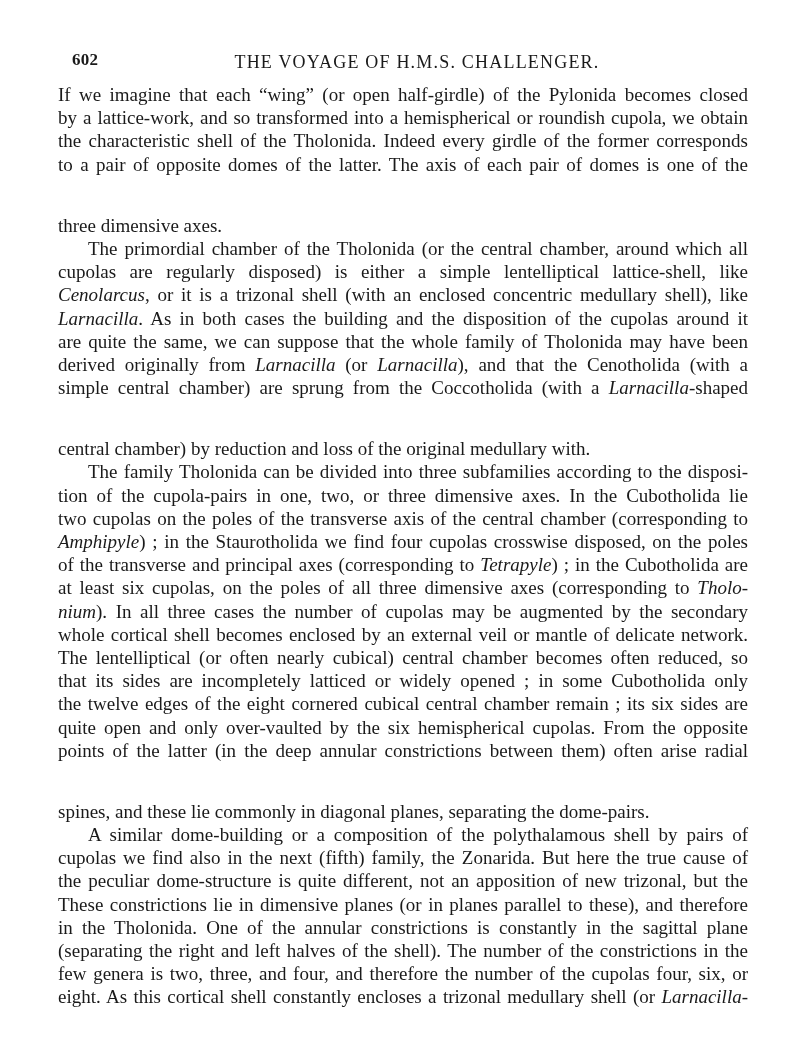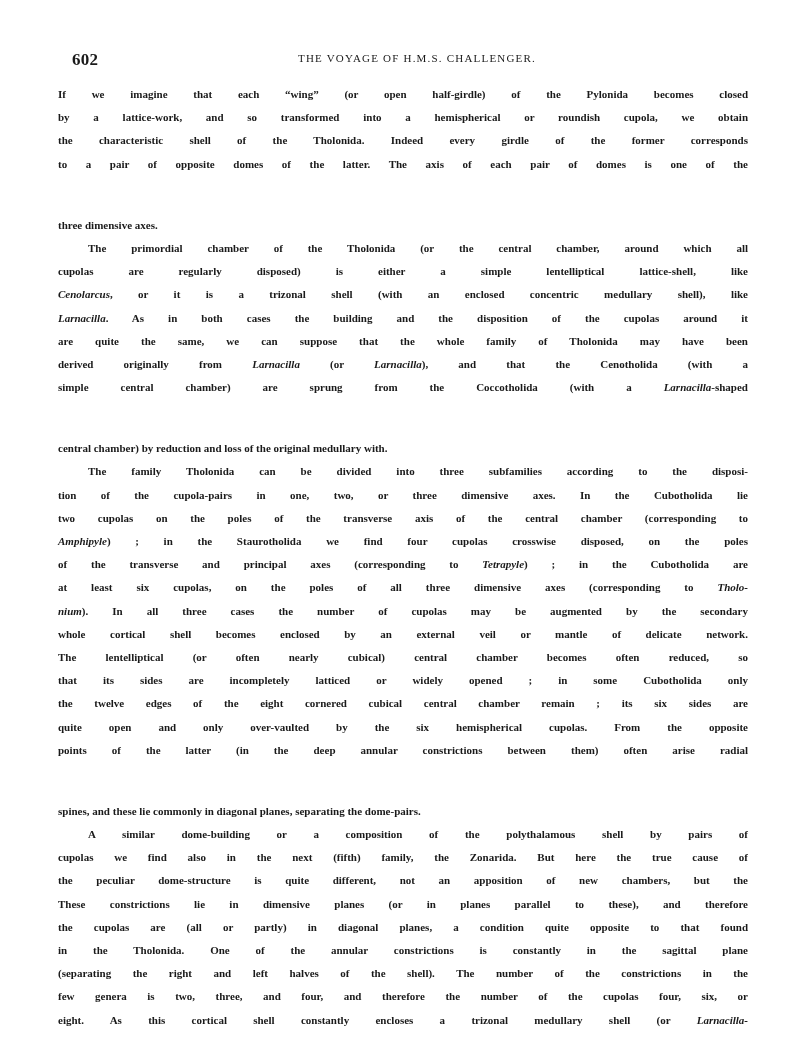--- a/index.html
+++ b/index.html
@@ -1,23 +1,23 @@
 <!DOCTYPE html>
 <html><head>
 <meta charset="utf-8">
 <style>
   html, body { margin: 0; padding: 0; background: #ffffff; }
   body { width: 800px; height: 1050px; position: relative; overflow: hidden;
          font-family: "Liberation Serif", "DejaVu Serif", serif; color: #1a1a1a; }
   .header { position: absolute; top: 50px; left: 72px; width: 690px; height: 24px; }
   .page-num { position: absolute; left: 0; top: 0; font-size: 17px; font-weight: bold; letter-spacing: 0.3px; }
-  .running-title { position: absolute; left: 0; right: 0; top: 2px; text-align: center; font-size: 11px; letter-spacing: 1.2px; }
+  .running-title { position: absolute; left: 0; right: 0; top: 2px; text-align: center; font-size: 18px; letter-spacing: 1.2px; }
   .body { position: absolute; top: 83px; left: 58px; width: 690px; }
-  .line { height: 23.2px; line-height: 23.2px; font-size: 11px; white-space: nowrap;
-          text-align: justify; text-align-last: justify; overflow: visible; font-weight: bold; }
+  .line { height: 23.2px; line-height: 23.2px; font-size: 19px; white-space: nowrap;
+          text-align: justify; text-align-last: justify; overflow: visible; }
   .line.last { text-align-last: left; margin-top: 38px; }
   .line.indent { padding-left: 30px; }
   .i { font-style: italic; }
 </style>
 </head>
 <body>
 
 <div class="header">
   <span class="page-num">602</span>
   <div class="running-title">THE VOYAGE OF H.M.S. CHALLENGER.</div>
@@ -53,22 +53,21 @@
       <div class="line"><span>The lentelliptical (or often nearly cubical) central chamber becomes often reduced, so</span></div>
       <div class="line"><span>that its sides are incompletely latticed or widely opened ; in some Cubotholida only</span></div>
       <div class="line"><span>the twelve edges of the eight cornered cubical central chamber remain ; its six sides are</span></div>
       <div class="line"><span>quite open and only over-vaulted by the six hemispherical cupolas.   From the opposite</span></div>
       <div class="line"><span>points of the latter (in the deep annular constrictions between them) often arise radial</span></div>
       <div class="line last"><span>spines, and these lie commonly in diagonal planes, separating the dome-pairs.</span></div>
     </div>
     <div>
       <div class="line indent"><span>A similar dome-building or a composition of the polythalamous shell by pairs of</span></div>
       <div class="line"><span>cupolas we find also in the next (fifth) family, the Zonarida.   But here the true cause of</span></div>
-      <div class="line"><span>the peculiar dome-structure is quite different, not an apposition of new chambers, but the</span></div>
+      <div class="line"><span>the peculiar dome-structure is quite different, not an apposition of new trizonal, but the</span></div>
       <div class="line"><span>These constrictions lie in dimensive planes (or in planes parallel to these), and therefore</span></div>
-      <div class="line"><span>the cupolas are (all or partly) in diagonal planes, a condition quite opposite to that found</span></div>
       <div class="line"><span>in the Tholonida.   One of the annular constrictions is constantly in the sagittal plane</span></div>
       <div class="line"><span>(separating the right and left halves of the shell).   The number of the constrictions in the</span></div>
       <div class="line"><span>few genera is two, three, and four, and therefore the number of the cupolas four, six, or</span></div>
       <div class="line"><span>eight.   As this cortical shell constantly encloses a trizonal medullary shell (or </span><span class="i">Larnacilla-</span></div>
       <div class="line last"><span>shell), we cannot doubt that the Zonarida must be derived from the Larnacida.</span></div>
     </div>
   </div>
 
 </body></html>

